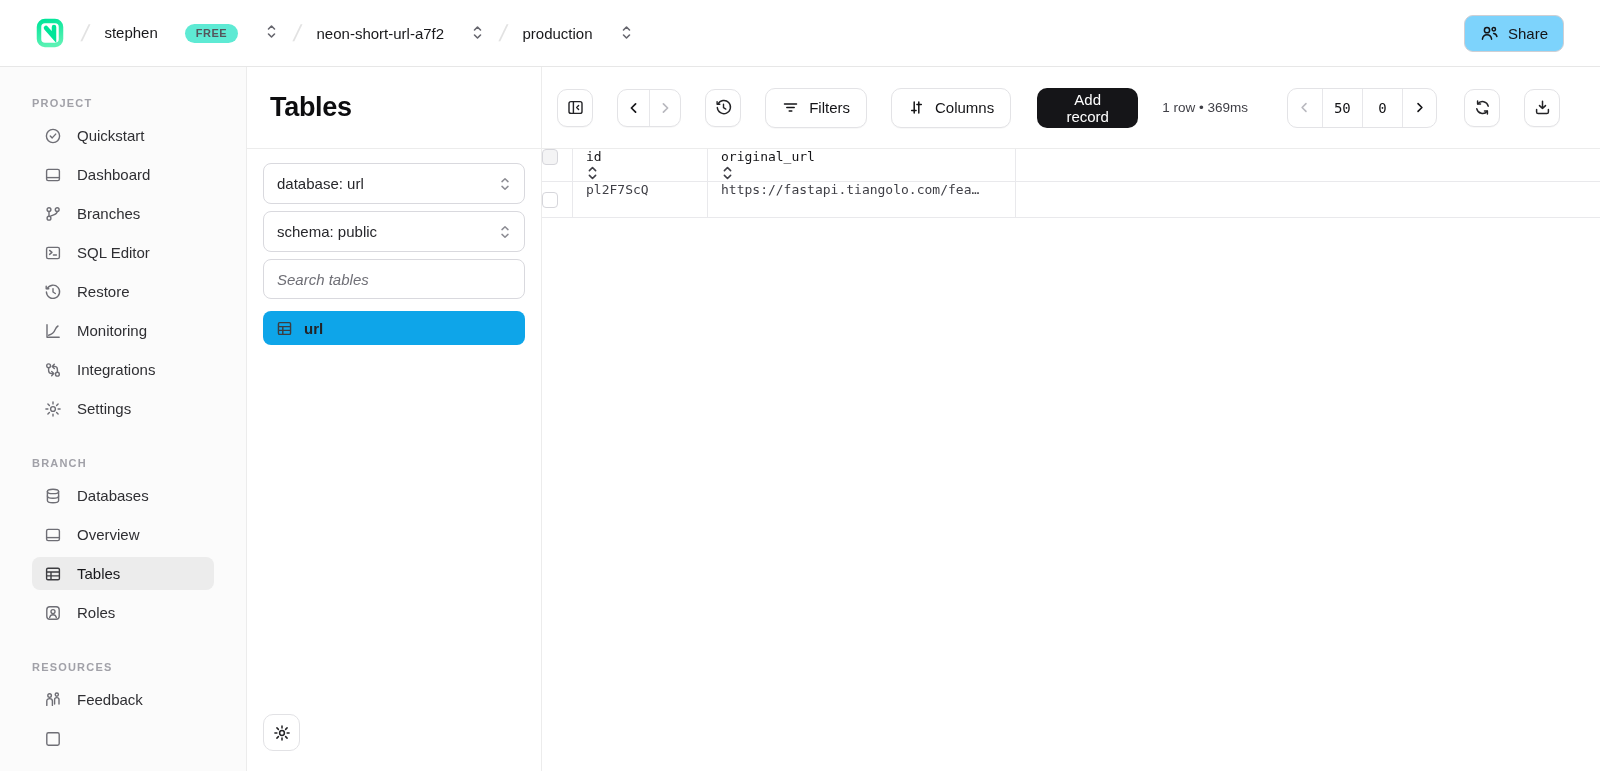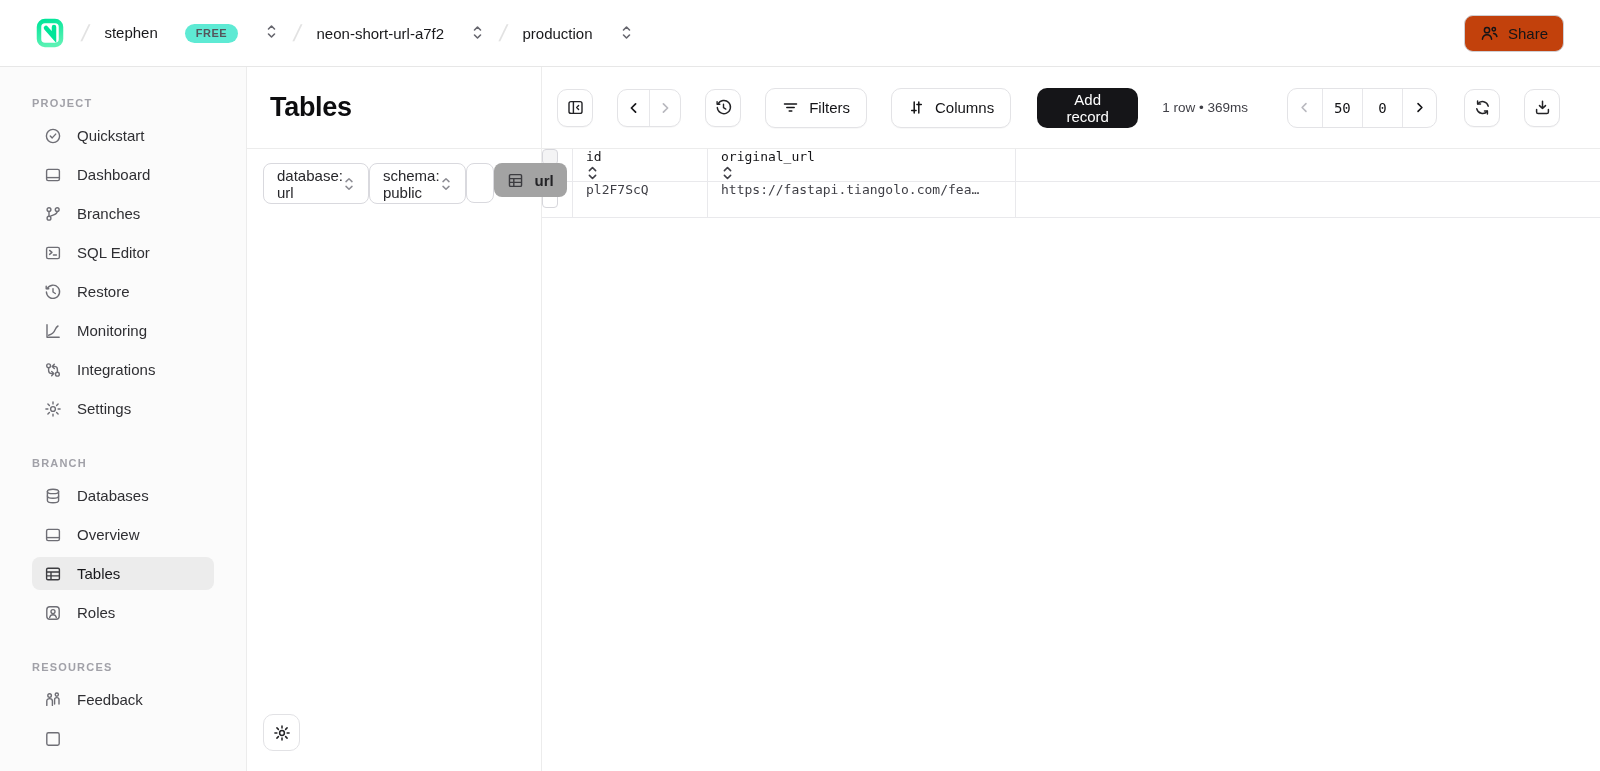--- a/index.html
+++ b/index.html
@@ -12,21 +12,21 @@
     border-bottom:1px solid #e7e7e7; background:#fff; }
   .logo-box { width:32px; height:32px; }
   .crumb-sep { color:#e2e2e2; font-size:23px; font-weight:300; margin:0 16px; transform:skewX(-12deg); }
   .crumb { display:flex; align-items:flex-start; gap:27px; font-size:15px; color:#18181b; cursor:pointer; }
   .crumb .lbl { font-weight:450; }
   .badge-free { background:#5eead4; color:#55555c; font-size:11px; font-weight:600;
     letter-spacing:.5px; border-radius:999px; padding:4px 11px; line-height:1; }
   .updown { color:#66666e; }
   .spacer { flex:1; }
   .btn-share { display:flex; align-items:center; gap:9px; height:37px; padding:0 15px;
-    border:1px solid #cfcfd4; border-radius:9px; background:#c2410c; font-size:15px;
+    border:1px solid #cfcfd4; border-radius:9px; background:#7dd3fc; font-size:15px;
     font-weight:500; color:#141417; cursor:pointer; }
 
   
   .app { display:flex; height:704px; }
 
   
   .sidebar { width:247px; background:#fbfbfb; border-right:1px solid #ececec;
     padding-top:30px; overflow:hidden; position:relative; }
   .side-section-title { font-size:11px; font-weight:600; letter-spacing:1.2px;
     color:#a1a1a8; margin:0 0 10px 32px; }
@@ -36,33 +36,33 @@
   .side-item .ic { color:#6e6e75; flex:0 0 auto; display:flex; }
   .side-item.active { background:#ececec; color:#18181b; }
   .side-item.active .ic { color:#3c3c40; }
 
   
   .panel { width:295px; border-right:1px solid #ececec; background:#fff;
     display:flex; flex-direction:column; position:relative; }
   .panel-head { height:82px; border-bottom:1px solid #ececec; display:flex;
     align-items:center; padding-left:23px; }
   .panel-title { font-size:27px; font-weight:700; letter-spacing:-.3px; color:#0d0d0f; }
-  .panel-body { flex:1; padding:14px 16px 0 16px; display:flex; flex-direction:row; }
+  .panel-body { flex:1; padding:14px 16px 0 16px; display:flex; flex-direction:column; }
   .select-box { height:41px; border:1px solid #d9d9de; border-radius:8px; background:#fff;
     display:flex; align-items:center; justify-content:space-between; padding:0 13px;
     font-size:15px; color:#27272b; margin-bottom:7px; cursor:pointer; }
   .select-box .updown { color:#8d8d94; }
   .search-input { height:40px; border:1px solid #d9d9de; border-radius:8px; width:100%;
     padding:0 13px; font-size:15px; font-family:"Liberation Sans", sans-serif; color:#27272b;
     outline:none; margin-bottom:12px;font-style:italic; }
   .search-input::placeholder { color:#6f6f76; }
   .tbl-item { display:flex; align-items:center; gap:11px; height:34px; padding:0 13px;
     border-radius:8px; font-size:15px; color:#232326; margin-bottom:3px; cursor:pointer; }
   .tbl-item .ic { color:#3c3c40; display:flex; }
-  .tbl-item.active { background:#a3a3a3; font-weight:600; }
+  .tbl-item.active { background:#0ea5e9; font-weight:600; }
   .panel-gear { position:absolute; left:16px; bottom:20px; width:37px; height:37px;
     border:1px solid #e2e2e5; border-radius:10px; background:#fff; display:flex;
     align-items:center; justify-content:center; color:#232326; cursor:pointer; }
 
   
   .main { flex:1; display:flex; flex-direction:column; background:#fff; min-width:0; }
   .toolbar { height:82px; border-bottom:1px solid #ececec; display:flex; align-items:center;
     padding:0 40px 0 15px; gap:24px; }
   .tb-btn { height:38px; min-width:36px; display:flex; align-items:center; justify-content:center;
     background:#fff; border:1px solid #e3e3e6; border-radius:10px; cursor:pointer; color:#232326;

